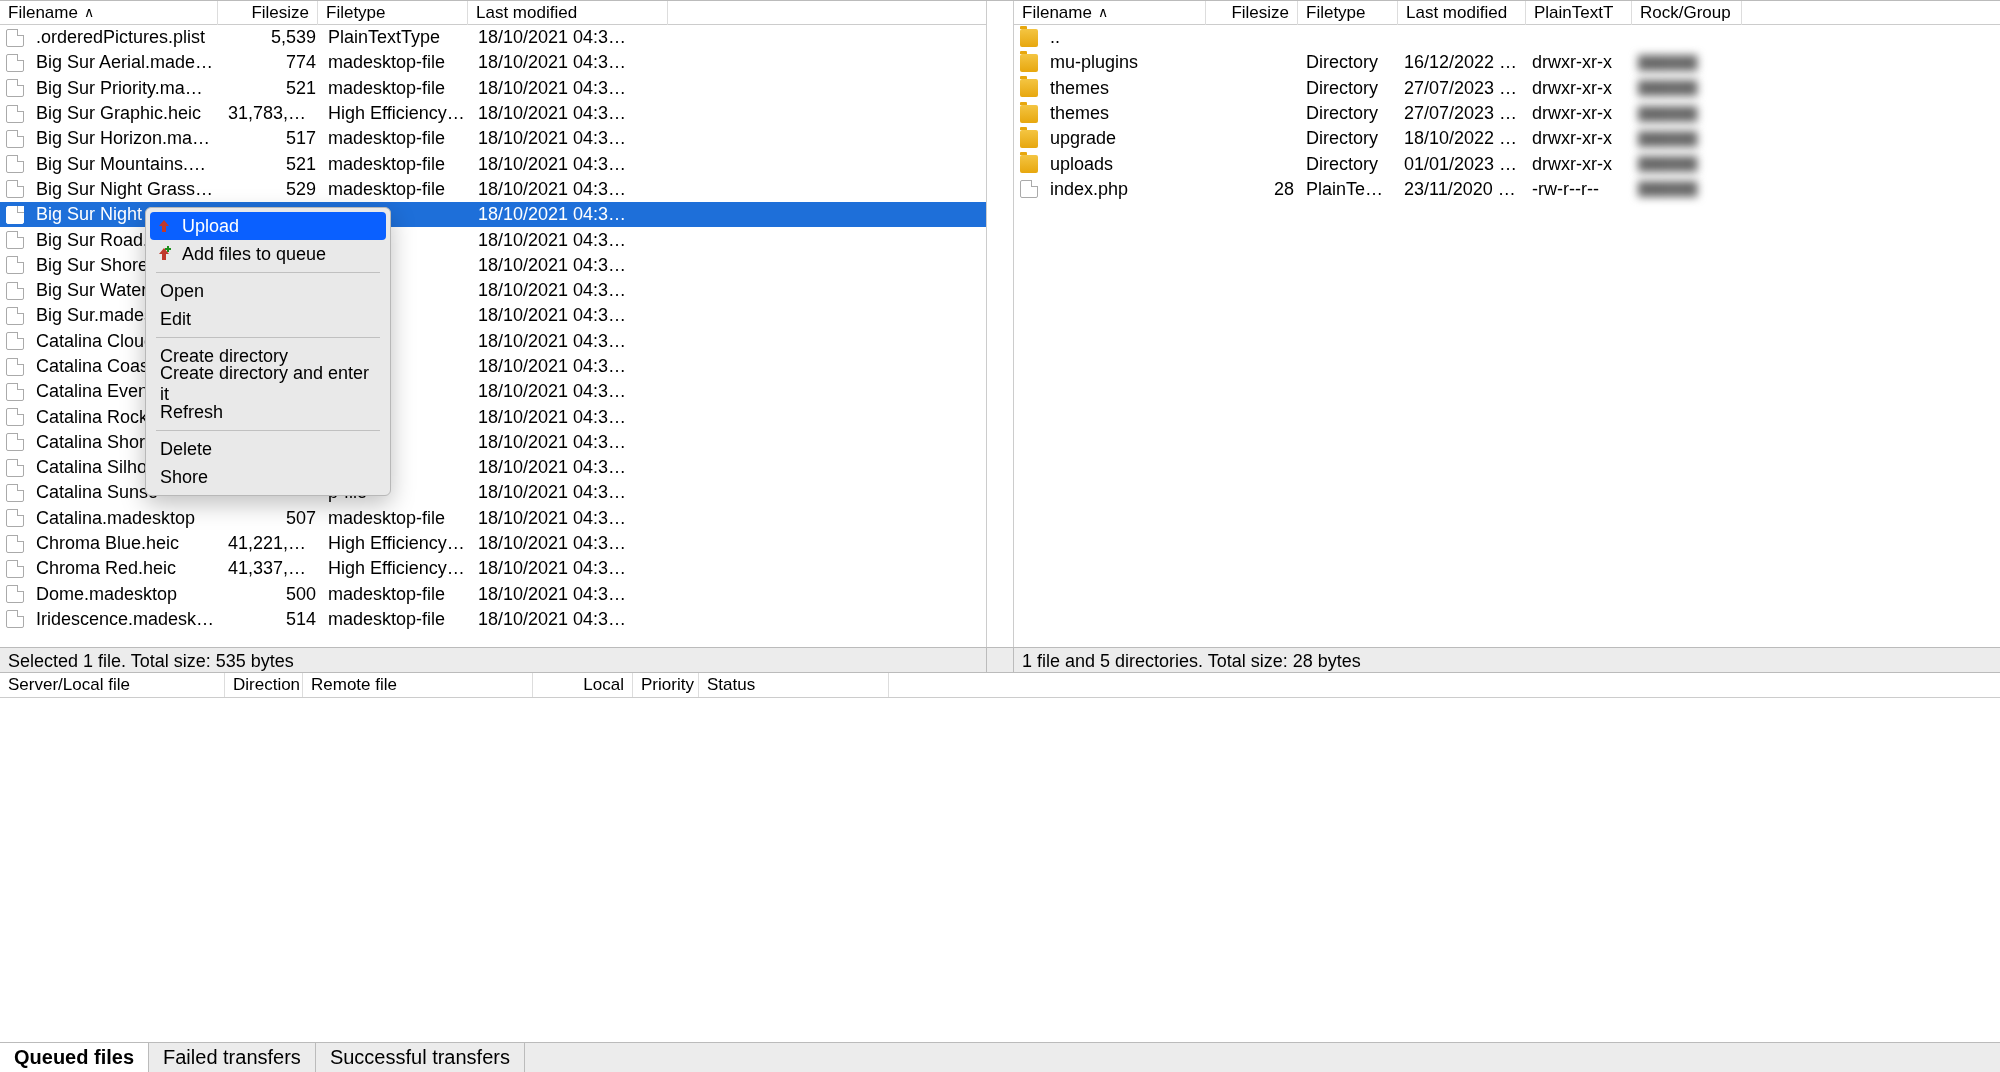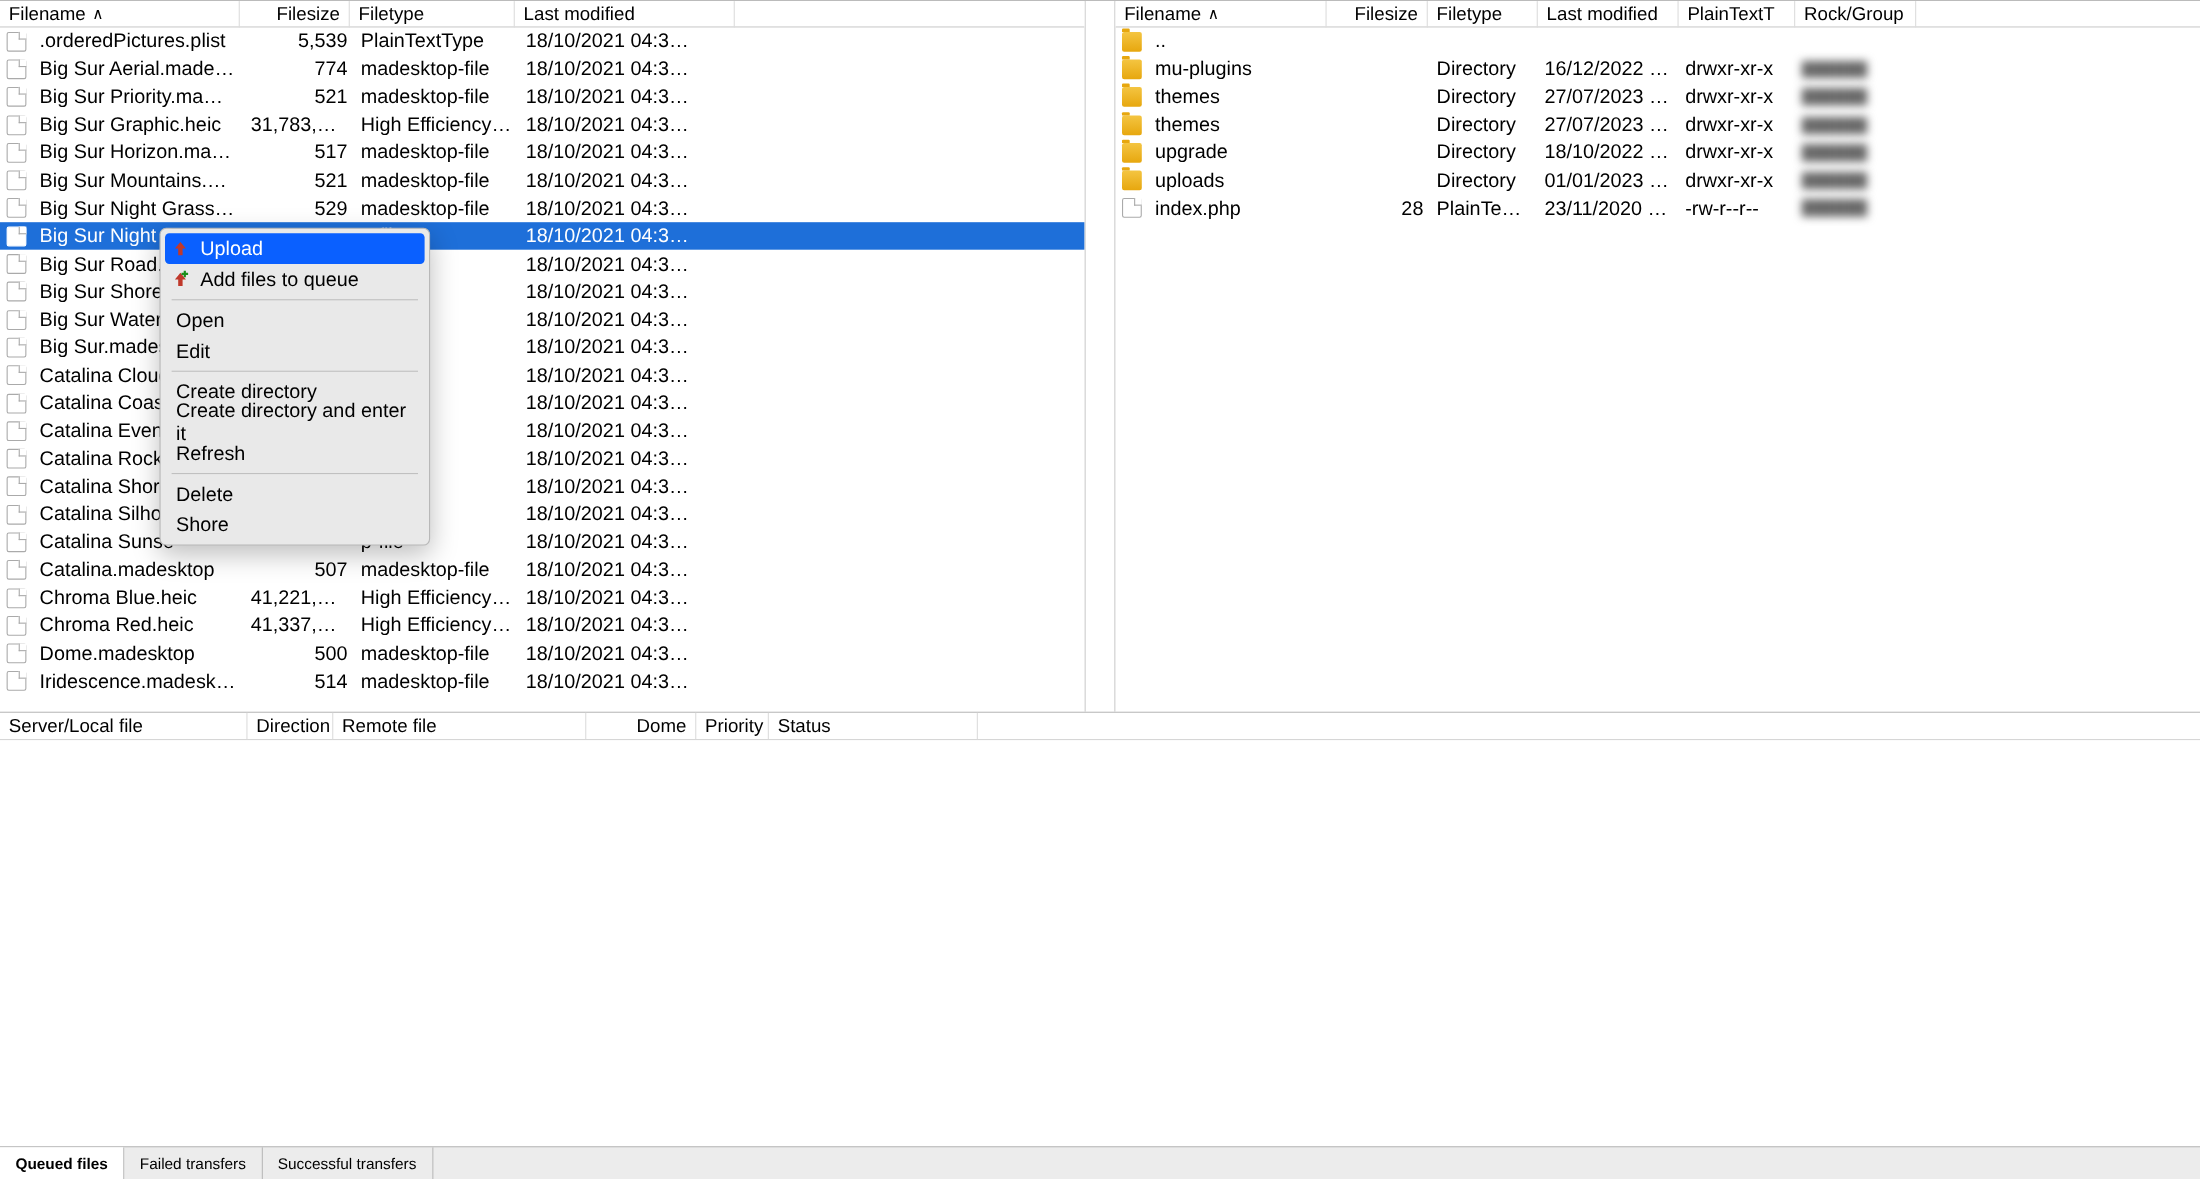--- a/index.html
+++ b/index.html
@@ -23,21 +23,21 @@
     .icon.folder { background:linear-gradient(#f4c542 0,#e7a70e 100%); border-radius:2px; position:relative; }
     .icon.folder::before { content:""; position:absolute; top:-3px; left:0; width:7px; height:3px; background:#e7a70e; border-radius:1px 1px 0 0; }
     .cell { padding:0 6px; white-space:nowrap; overflow:hidden; text-overflow:ellipsis; }
     .cell.num { text-align:right; }
     .blurred { filter:blur(4px); color:#666; font-size:14px; }
     .statusbar { background:#ececec; border-top:1px solid #bbb; padding:3px 8px; font-size:18px; height:25px; }
     .queue-headers { display:flex; height:26px; align-items:center; font-size:17px; border-top:1px solid #bbb; border-bottom:1px solid #ccc; background:#fff; }
     .queue-headers .qh { padding:2px 8px; border-right:1px solid #ddd; }
     .queue-body { flex:1; background:#fff; }
     .tabs { display:flex; height:30px; background:#ececec; border-top:1px solid #bbb; align-items:stretch; }
-    .tab { padding:4px 14px; font-size:14px; border-right:1px solid #bbb; display:flex; align-items:center; cursor:pointer; }
+    .tab { padding:4px 14px; font-size:20px; border-right:1px solid #bbb; display:flex; align-items:center; cursor:pointer; }
     .tab.active { font-weight:bold; background:#fff; }
     
     .ctx { position:absolute; left:145px; top:206px; width:246px; background:#e9e9e9; border:1px solid #b8b8b8; border-radius:6px; box-shadow:0 8px 24px rgba(0,0,0,0.25); padding:4px 0; z-index:50; font-size:18px; }
     .ctx .item { display:flex; align-items:center; height:28px; padding:0 14px; cursor:pointer; }
     .ctx .item.icon-item { padding-left:8px; }
     .ctx .item.highlight { background:#0a60ff; color:#fff; border-radius:4px; margin:0 4px; padding-left:4px; }
     .ctx .sep { height:1px; background:#c0c0c0; margin:4px 10px; }
     .ctx .arrow { width:20px; height:20px; margin-right:8px; display:flex; align-items:center; justify-content:center; }
     .arrow.up svg path { fill:#c0392b; }
     .arrow.up.plus svg path.plus { fill:#1c8f1c; }
@@ -346,26 +346,31 @@
             <span class="cell num" style="width:90px">28</span>
             <span class="cell" style="width:98px">PlainTextT…</span>
             <span class="cell" style="width:128px">23/11/2020 1…</span>
             <span class="cell" style="width:106px">-rw-r--r--</span>
             <span class="cell blurred" style="width:110px">██████</span>
           </div>
         </div>
     </div>
   </div>
 
+  <div style="display:flex">
+    <div class="statusbar" style="flex:1;border-right:1px solid #bbb">Selected 1 file. Total size: 535 bytes</div>
+    <div style="width:26px;background:#ececec;border-top:1px solid #bbb"></div>
+    <div class="statusbar" style="flex:1;border-left:1px solid #bbb">1 file and 5 directories. Total size: 28 bytes</div>
+  </div>
 
   <div class="queue-headers">
     <div class="qh" style="width:225px">Server/Local file</div>
     <div class="qh" style="width:78px">Direction</div>
     <div class="qh" style="width:230px">Remote file</div>
-    <div class="qh" style="width:100px;text-align:right">Dome</div>
+    <div class="qh" style="width:100px;text-align:right">Local</div>
     <div class="qh" style="width:66px">Priority</div>
     <div class="qh" style="width:190px">Status</div>
   </div>
   <div class="queue-body"></div>
 
   <div class="tabs" id="tabs">
       <div class="tab active">Queued files</div>
       <div class="tab">Failed transfers</div>
       <div class="tab">Successful transfers</div>
     </div>

